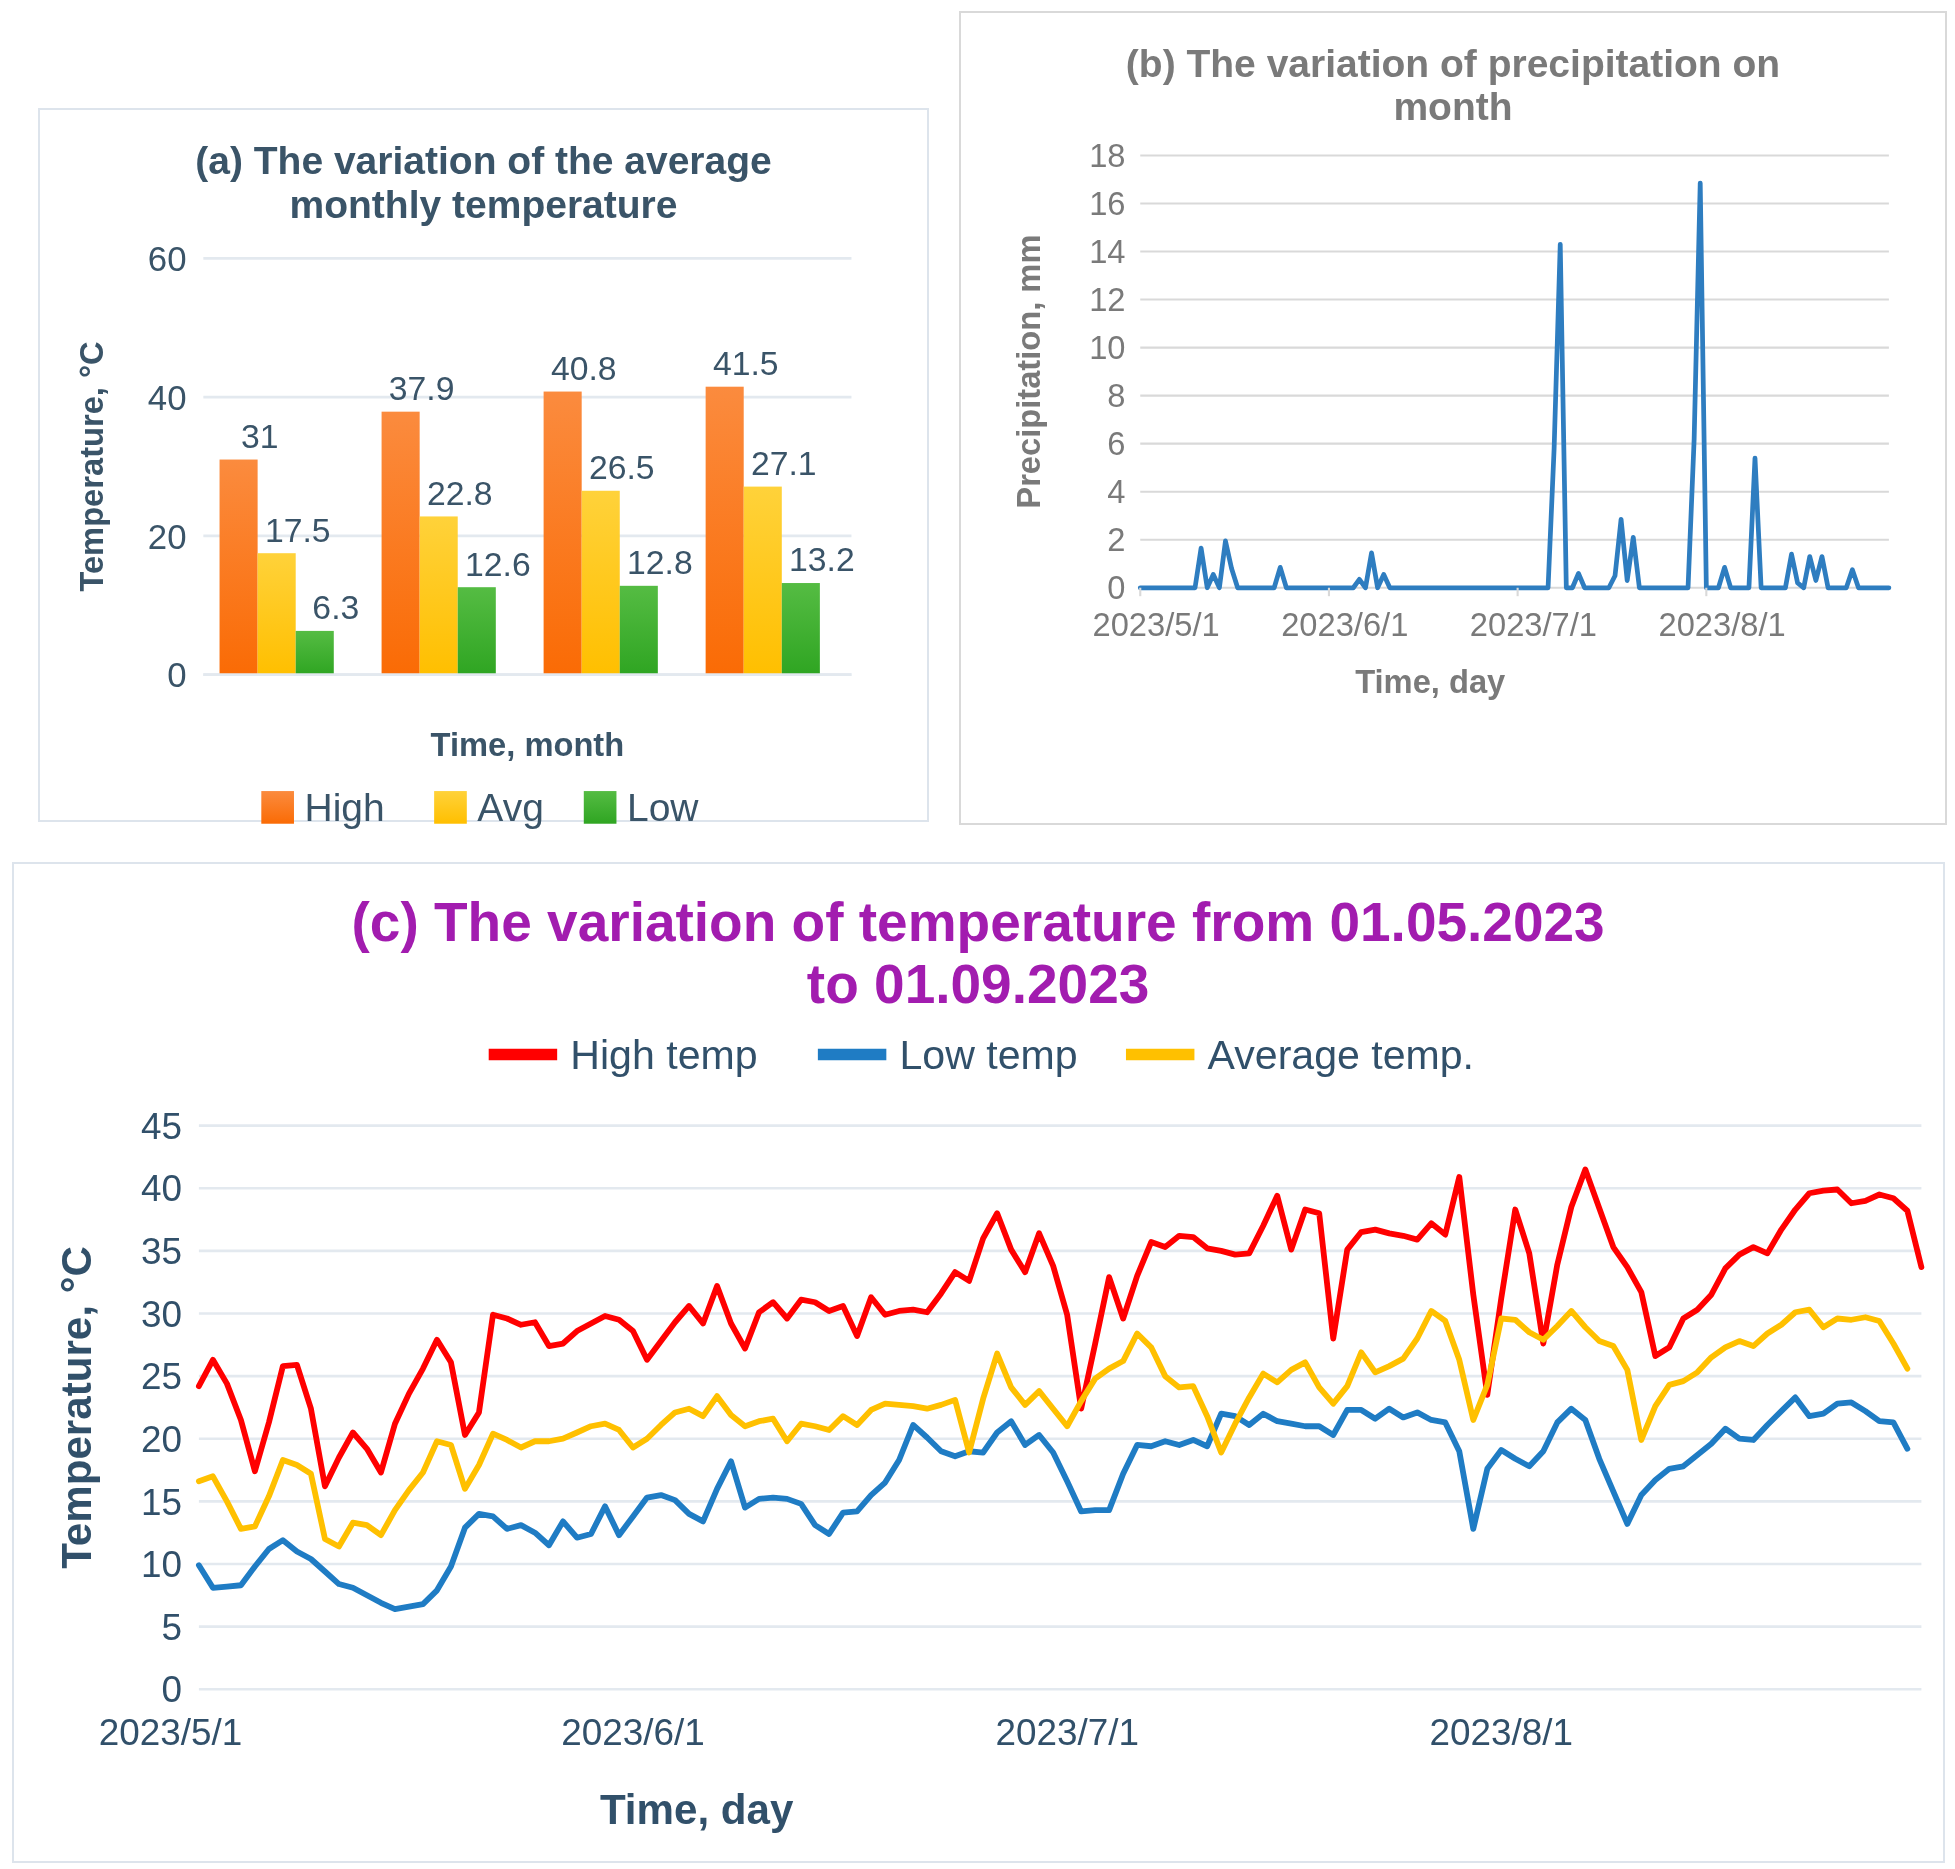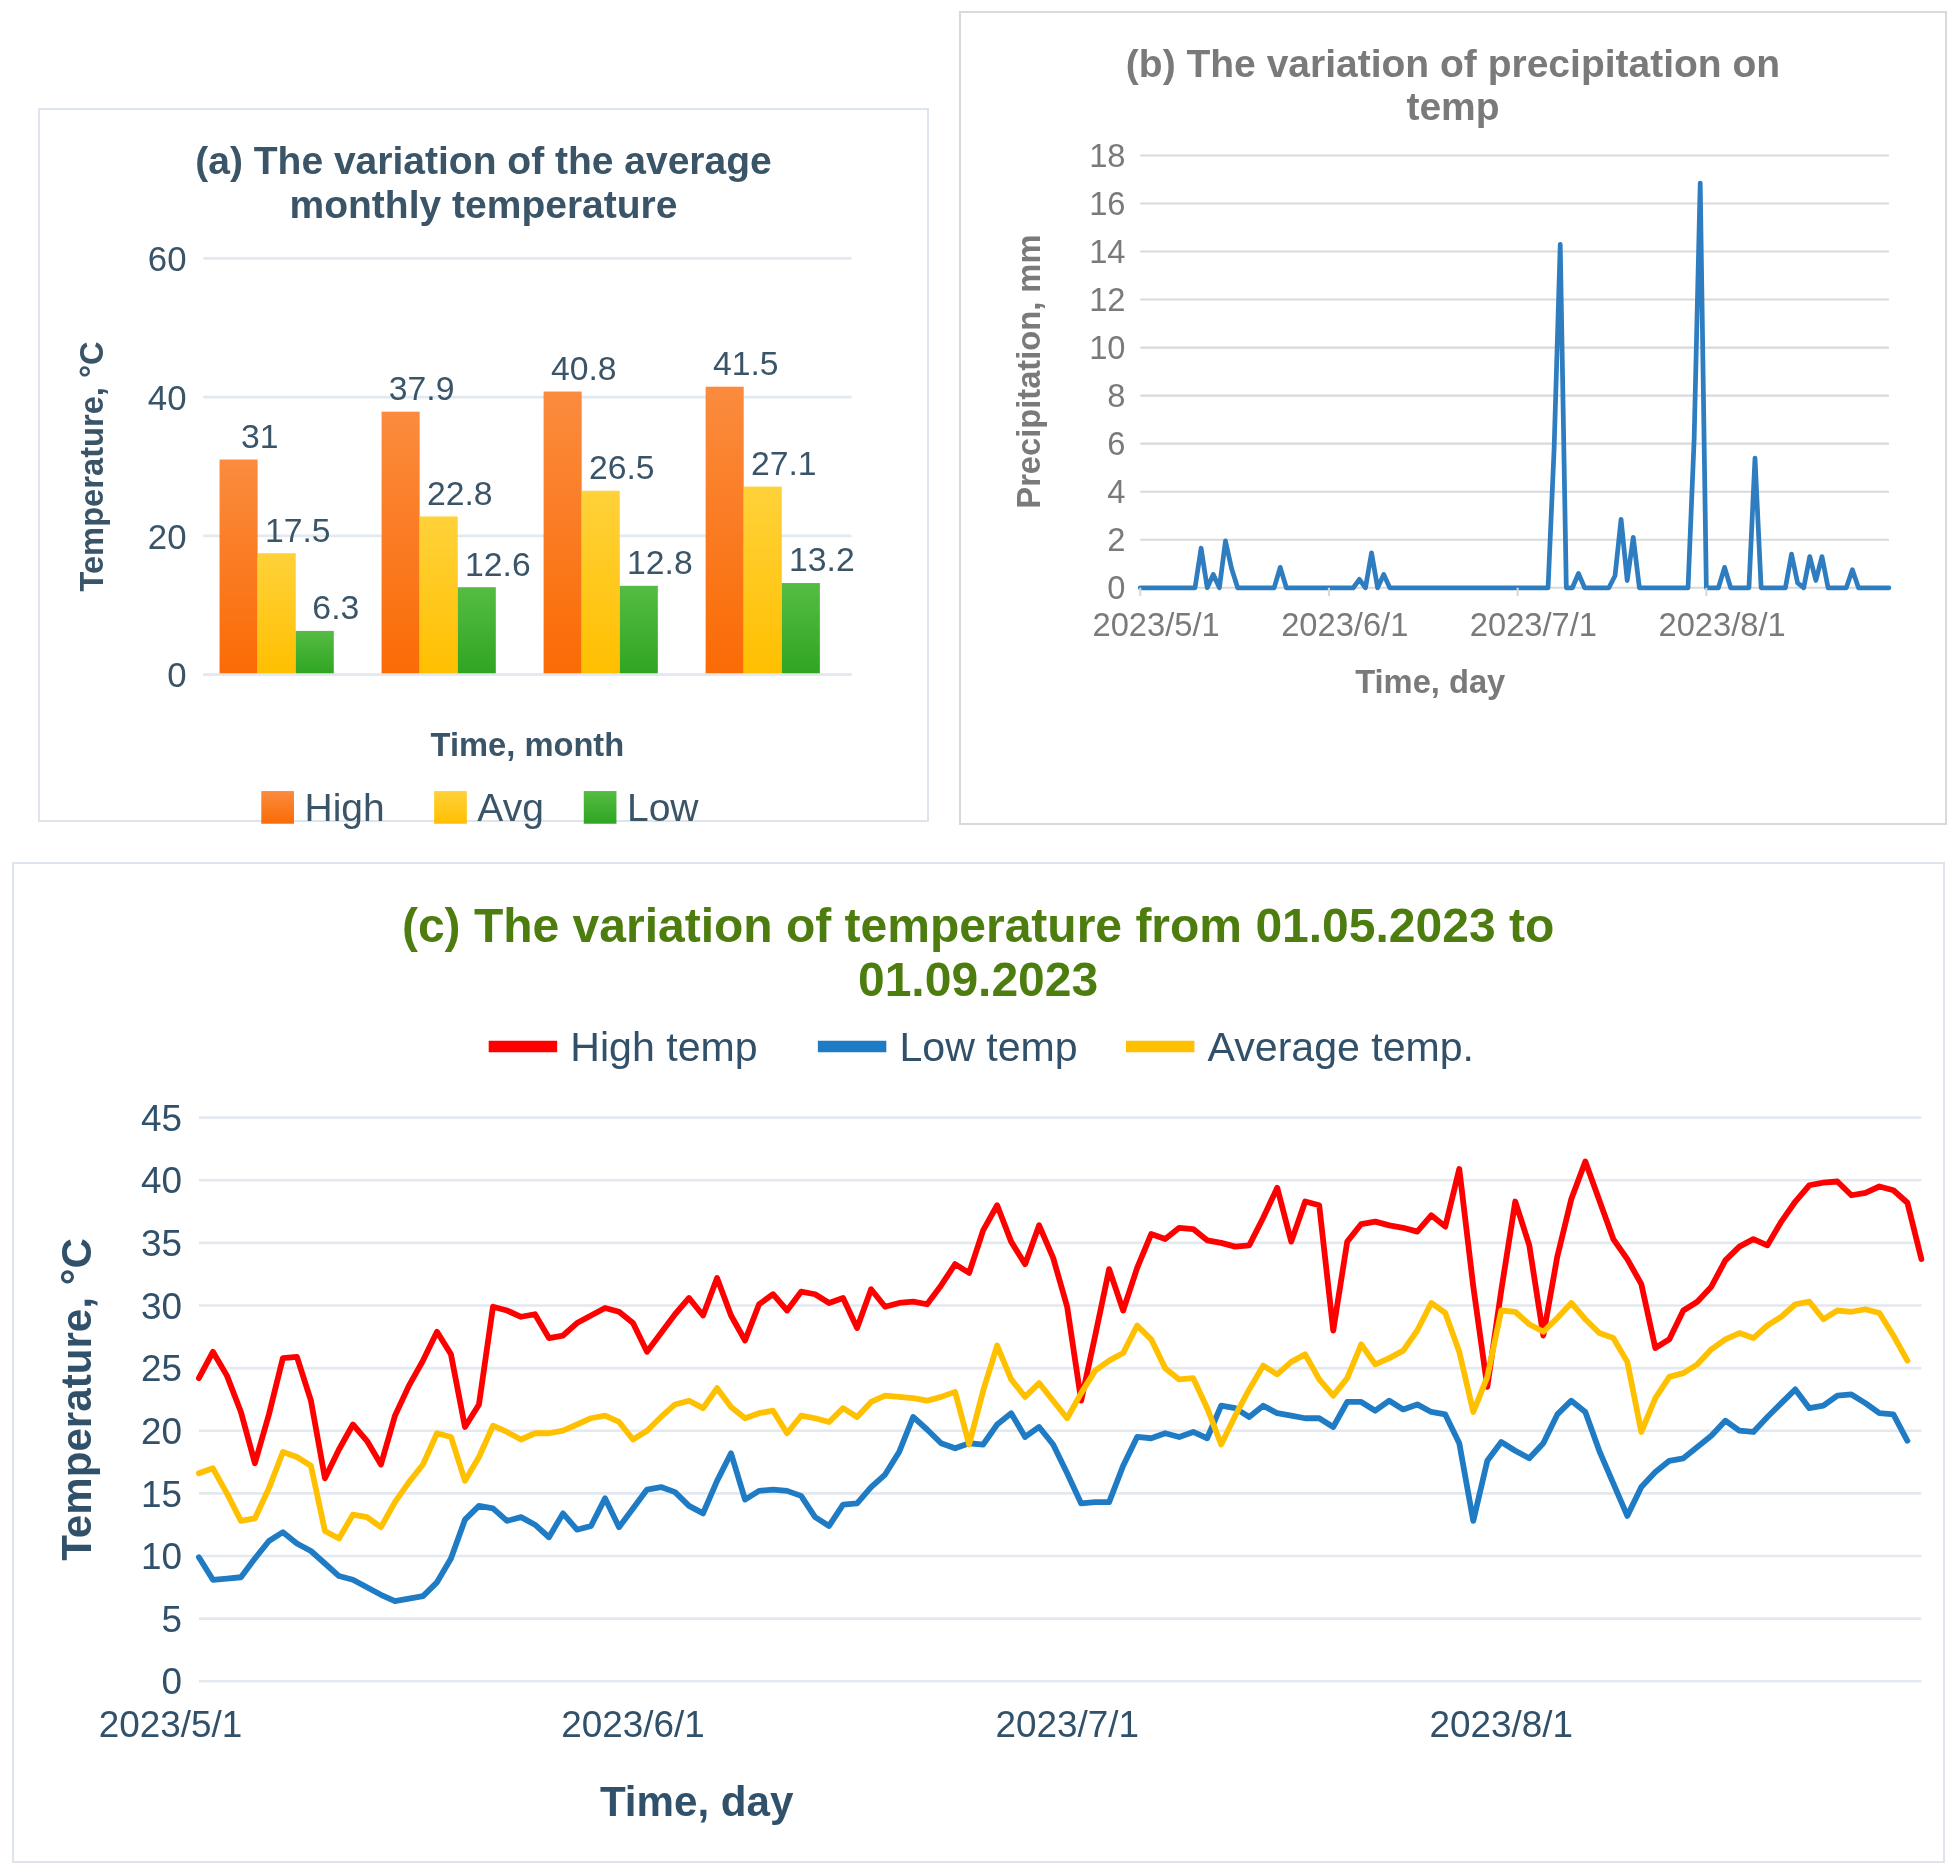--- a/index.html
+++ b/index.html
@@ -9,21 +9,21 @@
     overflow:hidden;position:relative;
   }
   .panel{position:absolute;box-sizing:border-box;background:#fff;}
   #panel-a{left:38px;top:108px;width:891px;height:714px;border:2.1px solid #dde4ec;}
   #panel-b{left:959px;top:10.5px;width:988px;height:814px;border:2.1px solid #d9d9d9;}
   #panel-c{left:11.6px;top:862px;width:1933px;height:1001px;border:2.1px solid #dde4ec;}
 
   .ttl{font-weight:bold;text-align:center;line-height:1.12;}
   #title-a{color:#3a5468;font-size:39px;margin:29px auto 11px;width:706px;}
   #title-b{color:#7a7a7a;font-size:39px;margin:29px auto 0;width:727px;}
-  #title-c{color:#4d7c0f;font-size:48px;margin:35px auto 0;width:1265px;}
+  #title-c{color:#a21caf;font-size:55px;margin:28px auto 0;width:1265px;}
 
   svg{display:block;}
   .tick{fill:#3a5468;font-size:66px;font-family:"Liberation Sans",sans-serif;}
   .tick-g{fill:#7a7a7a;font-size:62px;font-family:"Liberation Sans",sans-serif;}
   .axlab{fill:#3a5468;font-size:62px;font-weight:bold;font-family:"Liberation Sans",sans-serif;}
   .axlab-g{fill:#7a7a7a;font-size:62px;font-weight:bold;font-family:"Liberation Sans",sans-serif;}
   .dlab{fill:#3a5468;font-size:64px;font-family:"Liberation Sans",sans-serif;text-anchor:middle;}
   .ctick{fill:#31506a;font-size:70px;font-family:"Liberation Sans",sans-serif;}
   .caxlab{fill:#31506a;font-size:80px;font-weight:bold;font-family:"Liberation Sans",sans-serif;}
   .leg-t{fill:#3a5468;font-size:74px;font-family:"Liberation Sans",sans-serif;}
@@ -105,21 +105,21 @@
       <rect x="420" y="30" width="62" height="62" fill="url(#lHigh)"></rect>
       <text x="502" y="86" class="leg-t">High</text>
       <rect x="748" y="30" width="62" height="62" fill="url(#lAvg)"></rect>
       <text x="830" y="86" class="leg-t">Avg</text>
       <rect x="1032" y="30" width="62" height="62" fill="url(#lLow)"></rect>
       <text x="1114" y="86" class="leg-t">Low</text>
     </svg>
 </div>
 
 <div class="panel" id="panel-b">
-  <div class="ttl" id="title-b">(b) The variation of precipitation on temp</div>
+  <div class="ttl" id="title-b">(b) The variation of precipitation on month</div>
   <svg id="svg-b" width="949" height="617" viewBox="0 0 1800 1170">
       <line x1="340" y1="870" x2="1760" y2="870" class="grid-g"></line>
       <text x="312" y="892" class="tick-g" text-anchor="end">0</text>
       <line x1="340" y1="778.8888888888889" x2="1760" y2="778.8888888888889" class="grid-g"></line>
       <text x="312" y="800.8888888888889" class="tick-g" text-anchor="end">2</text>
       <line x1="340" y1="687.7777777777778" x2="1760" y2="687.7777777777778" class="grid-g"></line>
       <text x="312" y="709.7777777777778" class="tick-g" text-anchor="end">4</text>
       <line x1="340" y1="596.6666666666667" x2="1760" y2="596.6666666666667" class="grid-g"></line>
       <text x="312" y="618.6666666666667" class="tick-g" text-anchor="end">6</text>
       <line x1="340" y1="505.5555555555556" x2="1760" y2="505.5555555555556" class="grid-g"></line>

